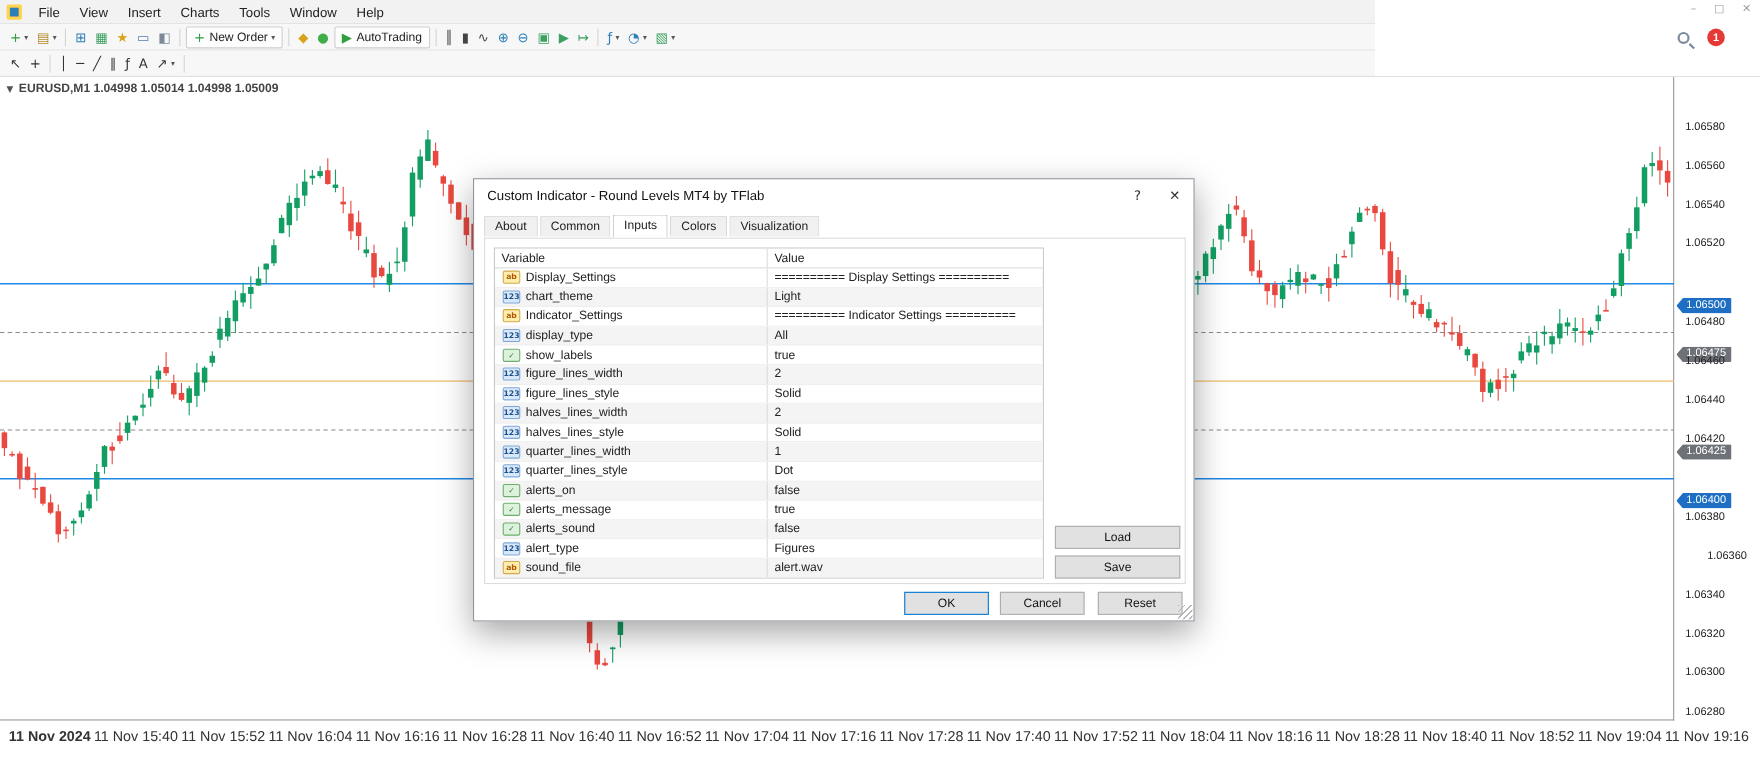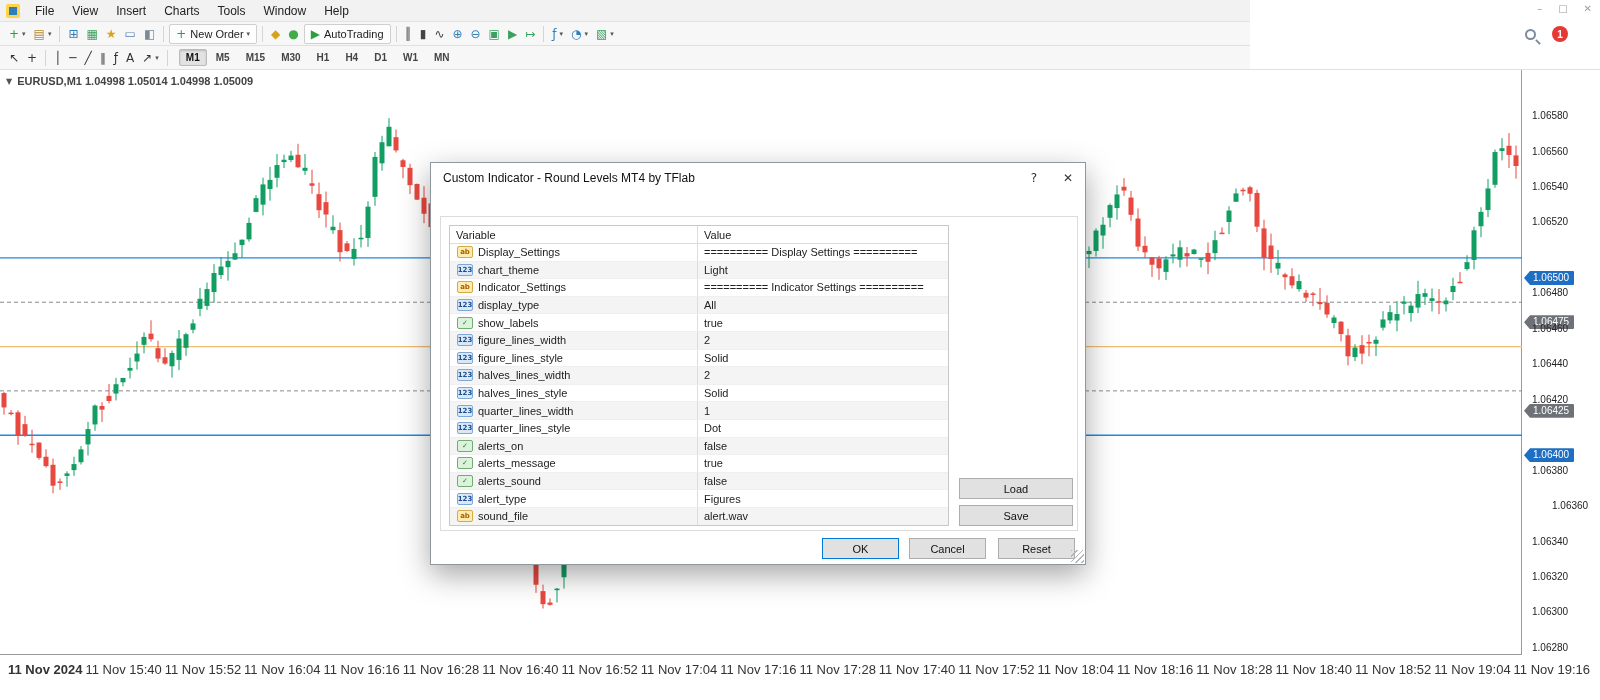--- a/index.html
+++ b/index.html
@@ -208,31 +208,20 @@
       <span class="tglyph" style="color: rgb(51, 51, 51);">ƒ</span>
     </div>
     <div class="tbtn-wrap">
       <span class="tglyph" style="color: rgb(51, 51, 51);">A</span>
     </div>
     <div class="tbtn-wrap">
       <span class="tglyph" style="color: rgb(51, 51, 51);">↗</span>
       <span class="caret">▾</span>
     </div>
     <div class="sep"></div>
-    <div class="tf-bar">
-      <div class="tf active">M1</div>
-      <div class="tf">M5</div>
-      <div class="tf">M15</div>
-      <div class="tf">M30</div>
-      <div class="tf">H1</div>
-      <div class="tf">H4</div>
-      <div class="tf">D1</div>
-      <div class="tf">W1</div>
-      <div class="tf">MN</div>
-    </div>
   </div>
 
 <div class="brand-panel">
   <div class="winctl">
     <span>–</span>
     <span>□</span>
     <span>✕</span>
   </div>
   <div class="mini-tools">
     <span class="search-glyph"></span>
@@ -731,20 +720,27 @@
     <span>11 Nov 19:04</span>
     <span>11 Nov 19:16</span>
   </div>
 
 <div class="dialog">
   <div class="dlg-title">
     <span class="dlg-title-text">Custom Indicator - Round Levels MT4 by TFlab</span>
     <span class="dlg-help">?</span>
     <span class="dlg-close">✕</span>
   </div>
+  <div class="dlg-tabs" id="dlg-tabs">
+      <div class="tab">About</div>
+      <div class="tab">Common</div>
+      <div class="tab active">Inputs</div>
+      <div class="tab">Colors</div>
+      <div class="tab">Visualization</div>
+    </div>
   <div class="tab-frame"></div>
   <div class="ptable">
     <div class="ptable-hdr">
       <div class="col-var">Variable</div>
       <div class="col-val">Value</div>
     </div>
     <div id="ptable-body">
         <div class="prow">
           <div class="col-var">
             <span class="picon ab">ab</span>

